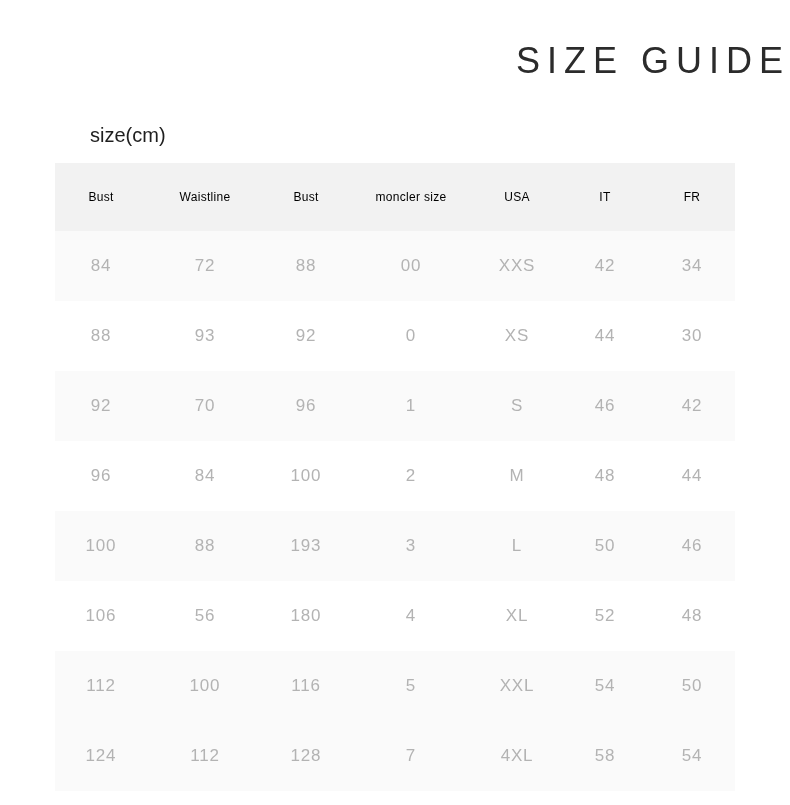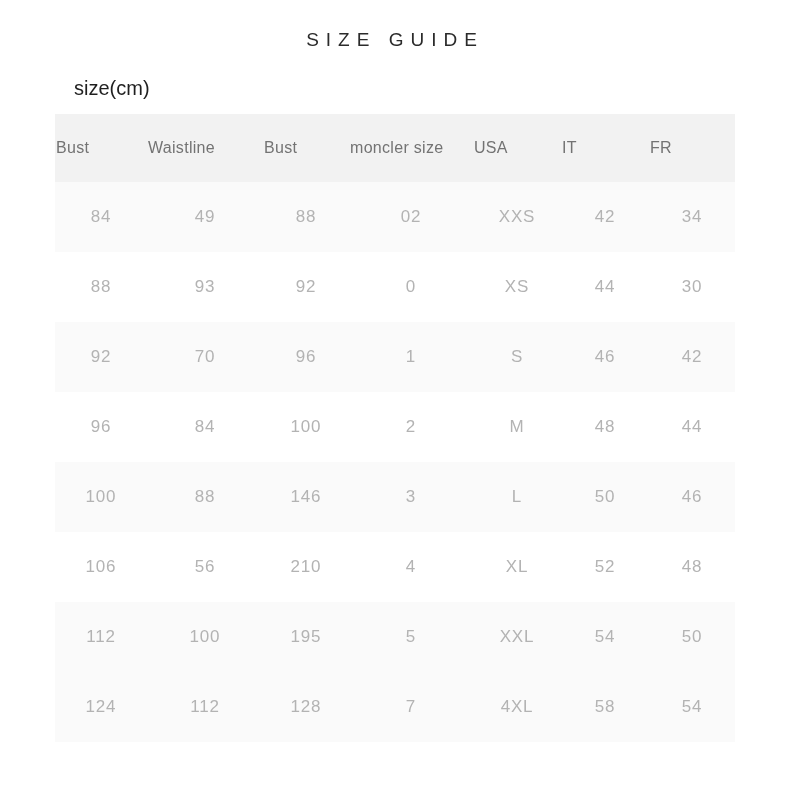--- a/index.html
+++ b/index.html
@@ -14,53 +14,53 @@
     overflow: hidden;
   }
   .page {
     position: relative;
     width: 790px;
     height: 805px;
     background: #ffffff;
     box-sizing: border-box;
   }
   .title {
-    text-align: center;
-    font-size: 19px;
+    text-align: right;
+    font-size: 36px;
     letter-spacing: 7px;
     color: #2b2b2b;
     font-weight: 400;
     margin: 0;
-    padding-top: 29px;
+    padding-top: 40px;
     font-family: "Liberation Sans", sans-serif;
   }
   .unit-label {
-    margin: 0;
+    margin: 16px;
     padding: 26px 16px 0 74px;
     font-size: 20px;
     color: #1f1f1f;
     font-weight: 400;
     letter-spacing: 0px;
   }
   .table-wrap {
     margin: 14px auto 0 auto;
     width: 680px;
   }
   table.size-table {
     border-collapse: collapse;
     width: 680px;
     table-layout: fixed;
   }
   table.size-table th {
     background: #f2f2f2;
-    color: #737373;
+    color: #000000;
     font-weight: 400;
-    font-size: 16px;
+    font-size: 12px;
     height: 66px;
-    text-align: left;
+    text-align: center;
     vertical-align: middle;
     border: none;
     letter-spacing: 0.3px;
   }
   table.size-table td {
     height: 68px;
     text-align: center;
     vertical-align: middle;
     font-size: 17px;
     color: #b3b3b3;
@@ -110,23 +110,23 @@
             <th>Bust</th>
             <th>moncler size</th>
             <th>USA</th>
             <th>IT</th>
             <th>FR</th>
           </tr>
       </thead>
       <tbody id="body-rows">
           <tr class="row-odd">
             <td>84</td>
-            <td>49</td>
+            <td>72</td>
             <td>88</td>
-            <td>02</td>
+            <td>00</td>
             <td>XXS</td>
             <td>42</td>
             <td>34</td>
           </tr>
           <tr class="row-even">
             <td>88</td>
             <td>93</td>
             <td>92</td>
             <td>0</td>
             <td>XS</td>
@@ -147,39 +147,39 @@
             <td>84</td>
             <td>100</td>
             <td>2</td>
             <td>M</td>
             <td>48</td>
             <td>44</td>
           </tr>
           <tr class="row-odd">
             <td>100</td>
             <td>88</td>
-            <td>146</td>
+            <td>193</td>
             <td>3</td>
             <td>L</td>
             <td>50</td>
             <td>46</td>
           </tr>
           <tr class="row-even">
             <td>106</td>
             <td>56</td>
-            <td>210</td>
+            <td>180</td>
             <td>4</td>
             <td>XL</td>
             <td>52</td>
             <td>48</td>
           </tr>
           <tr class="row-odd">
             <td>112</td>
             <td>100</td>
-            <td>195</td>
+            <td>116</td>
             <td>5</td>
             <td>XXL</td>
             <td>54</td>
             <td>50</td>
           </tr>
           <tr class="row-odd">
             <td>124</td>
             <td>112</td>
             <td>128</td>
             <td>7</td>

